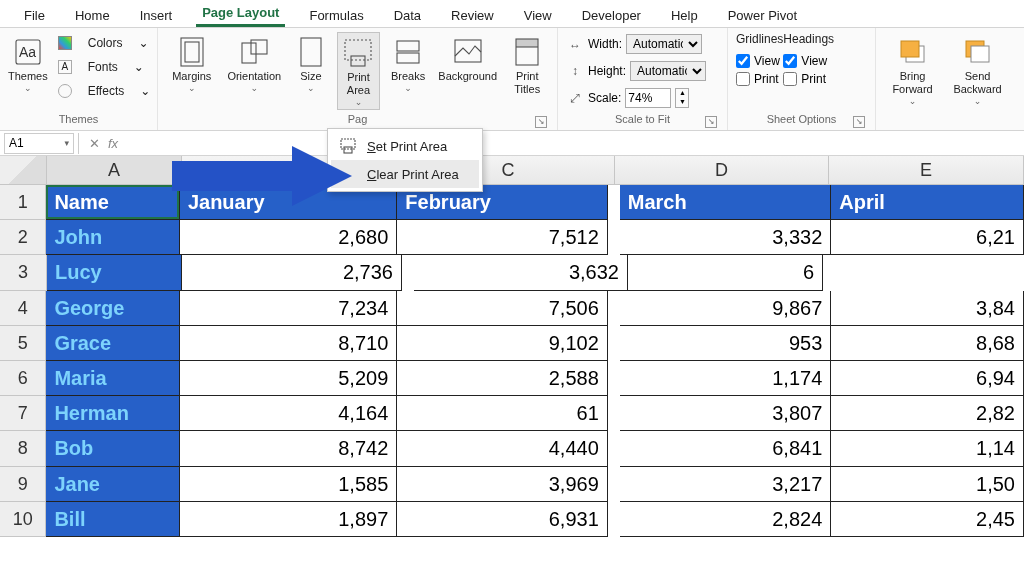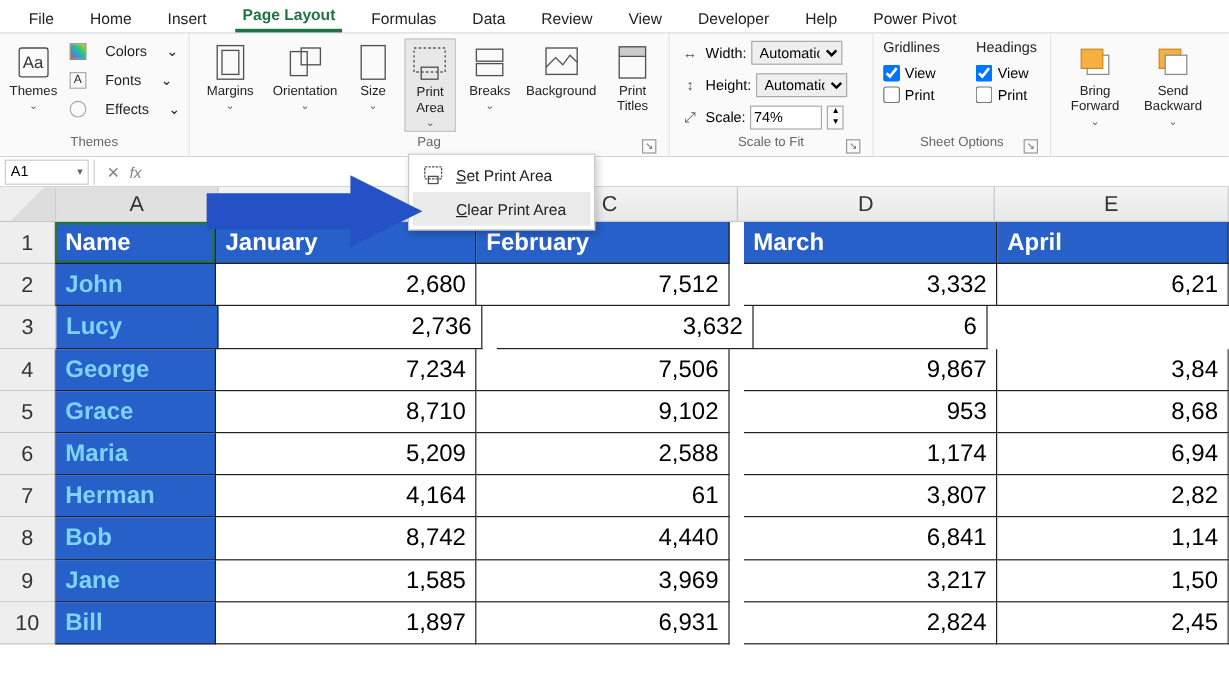--- a/index.html
+++ b/index.html
@@ -24,31 +24,31 @@
 .bigbtn .lbl { line-height: 13px; }
 
 .smallstack { display: flex; flex-direction: column; gap: 2px; }
 .smallbtn { height: 22px; display: flex; align-items: center; font-size: 12px; color: #222; gap: 16px; padding: 0 4px; cursor: pointer; }
 .smallbtn .sw { width: 14px; height: 14px; border: 1px solid #888; display: inline-block; }
 
 .field-row { display: flex; align-items: center; gap: 4px; font-size: 12px; height: 24px; }
 .field-row .fi { width: 18px; text-align: center; color: #555; }
 .field-row input, .field-row select { font-size: 12px; height: 20px; border: 1px solid #aaa; padding: 0 2px; }
 .field-row select { width: 76px; }
-.field-row input { width: 60px; }
+.field-row input { width: 46px; }
 .field-row .spin { width: 14px; height: 20px; border: 1px solid #aaa; display: flex; flex-direction: column; }
 .field-row .spin div { flex:1; font-size:7px; text-align:center; line-height:8px; }
 
 .chk-col { display: flex; flex-direction: column; gap: 4px; font-size: 12px; }
 .chk-col .hdr { color: #222; height: 18px; }
 .chk-row { display: flex; align-items: center; gap: 4px; }
 .chk-row input { width: 14px; height: 14px; }
 
 
-.dropdown { position: absolute; top: 128px; left: 340px; background: #fff; border: 1px solid #c8c8c8; box-shadow: 2px 3px 6px rgba(0,0,0,0.2); padding: 3px; z-index: 50; }
+.dropdown { position: absolute; top: 128px; left: 327px; background: #fff; border: 1px solid #c8c8c8; box-shadow: 2px 3px 6px rgba(0,0,0,0.2); padding: 3px; z-index: 50; }
 .dropdown .mi { display: flex; align-items: center; gap: 10px; padding: 5px 20px 5px 8px; font-size: 13px; color: #222; cursor: pointer; }
 .dropdown .mi.hover { background: #eaeaea; }
 .dropdown .mi .mico { width: 18px; height: 18px; display:flex; align-items:center; justify-content:center; }
 .dropdown .mi u { text-decoration: underline; }
 
 
 .arrow { position: absolute; top: 146px; left: 172px; z-index: 60; }
 
 
 .fxbar { height: 25px; border-bottom: 1px solid #d4d4d4; display: flex; align-items: center; background: #fff; }
@@ -230,21 +230,21 @@
               <div>▲</div>
               <div>▼</div>
             </div>
           </div>
     </div>
       </div>
     <div class="group-label"><span>Scale to Fit</span><span class="group-launcher">↘</span></div>
   </div>
 
   <div class="group" style="width:148px">
-    <div class="group-body" style="gap:30px">
+    <div class="group-body" style="gap:0">
       <div class="chk-col">
         <div class="hdr">Gridlines</div>
         <div class="chk-row">
             <input type="checkbox" checked="" style="">
             <span>View</span>
           </div>
         <div class="chk-row">
             <input type="checkbox" style="">
             <span>Print</span>
           </div>

